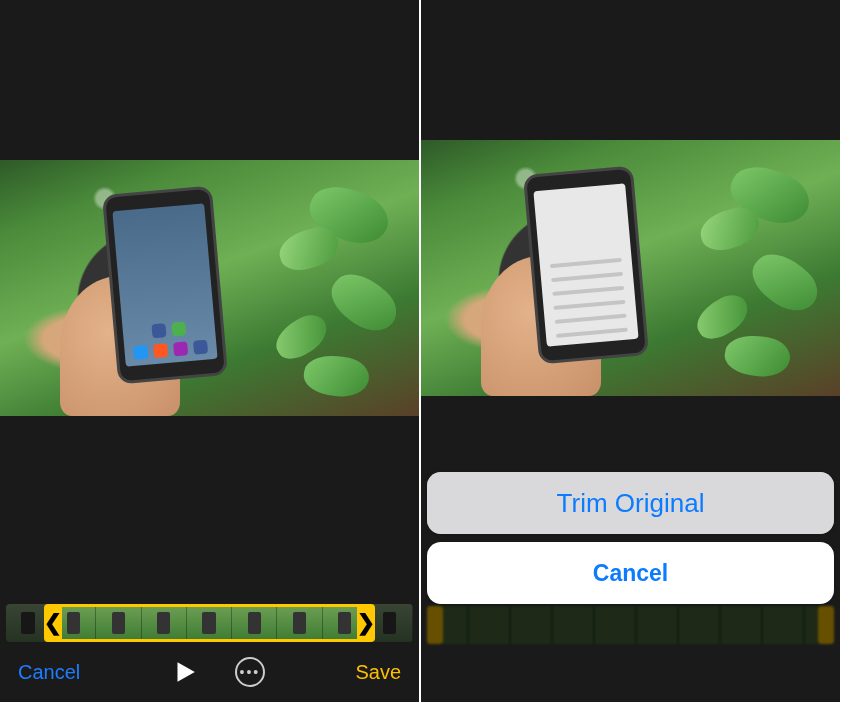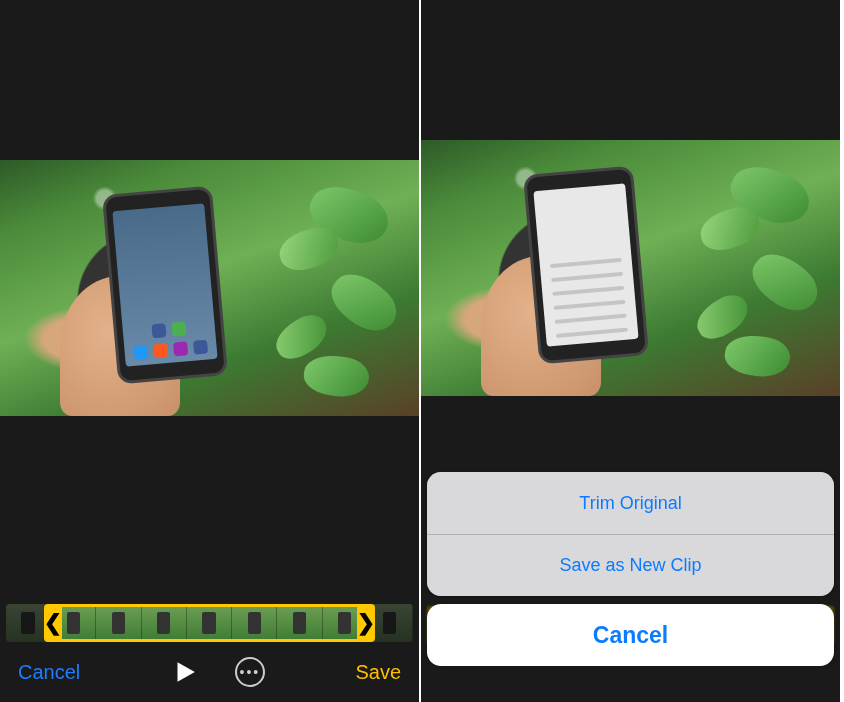--- a/index.html
+++ b/index.html
@@ -183,21 +183,21 @@
   .sheet-group {
     background: rgba(210,210,212,.85);
     border-radius: 14px;
     overflow: hidden;
     box-shadow: 0 1px 4px rgba(0,0,0,.2);
   }
   .sheet-item {
     height: 62px;
     display: flex; align-items: center; justify-content: center;
     color: #0b7bff;
-    font-size: 18px;
+    font-size: 26px;
     border-top: 1px solid rgba(120,120,120,.4);
     background: rgba(232,232,234,.7);
     cursor: pointer;
   }
   .sheet-item:first-child { border-top: none; }
   .sheet-cancel {
     background: #fff;
     border-radius: 14px;
     height: 62px;
     display: flex; align-items: center; justify-content: center;
@@ -302,21 +302,18 @@
   <div class="timeline-ghost">
     <div class="ghost-handle" style="left:0"></div>
     <div class="ghost-handle" style="right:0"></div>
   </div>
 
   <div class="sheet-backdrop">
     <div class="sheet-group">
       <div class="sheet-item">
         <span>Trim Original</span>
       </div>
-      <div class="sheet-item">
-        <span>Save as New Clip</span>
-      </div>
     </div>
     <div class="sheet-cancel">
       <span>Cancel</span>
     </div>
   </div>
 </div>
 
 </body></html>

